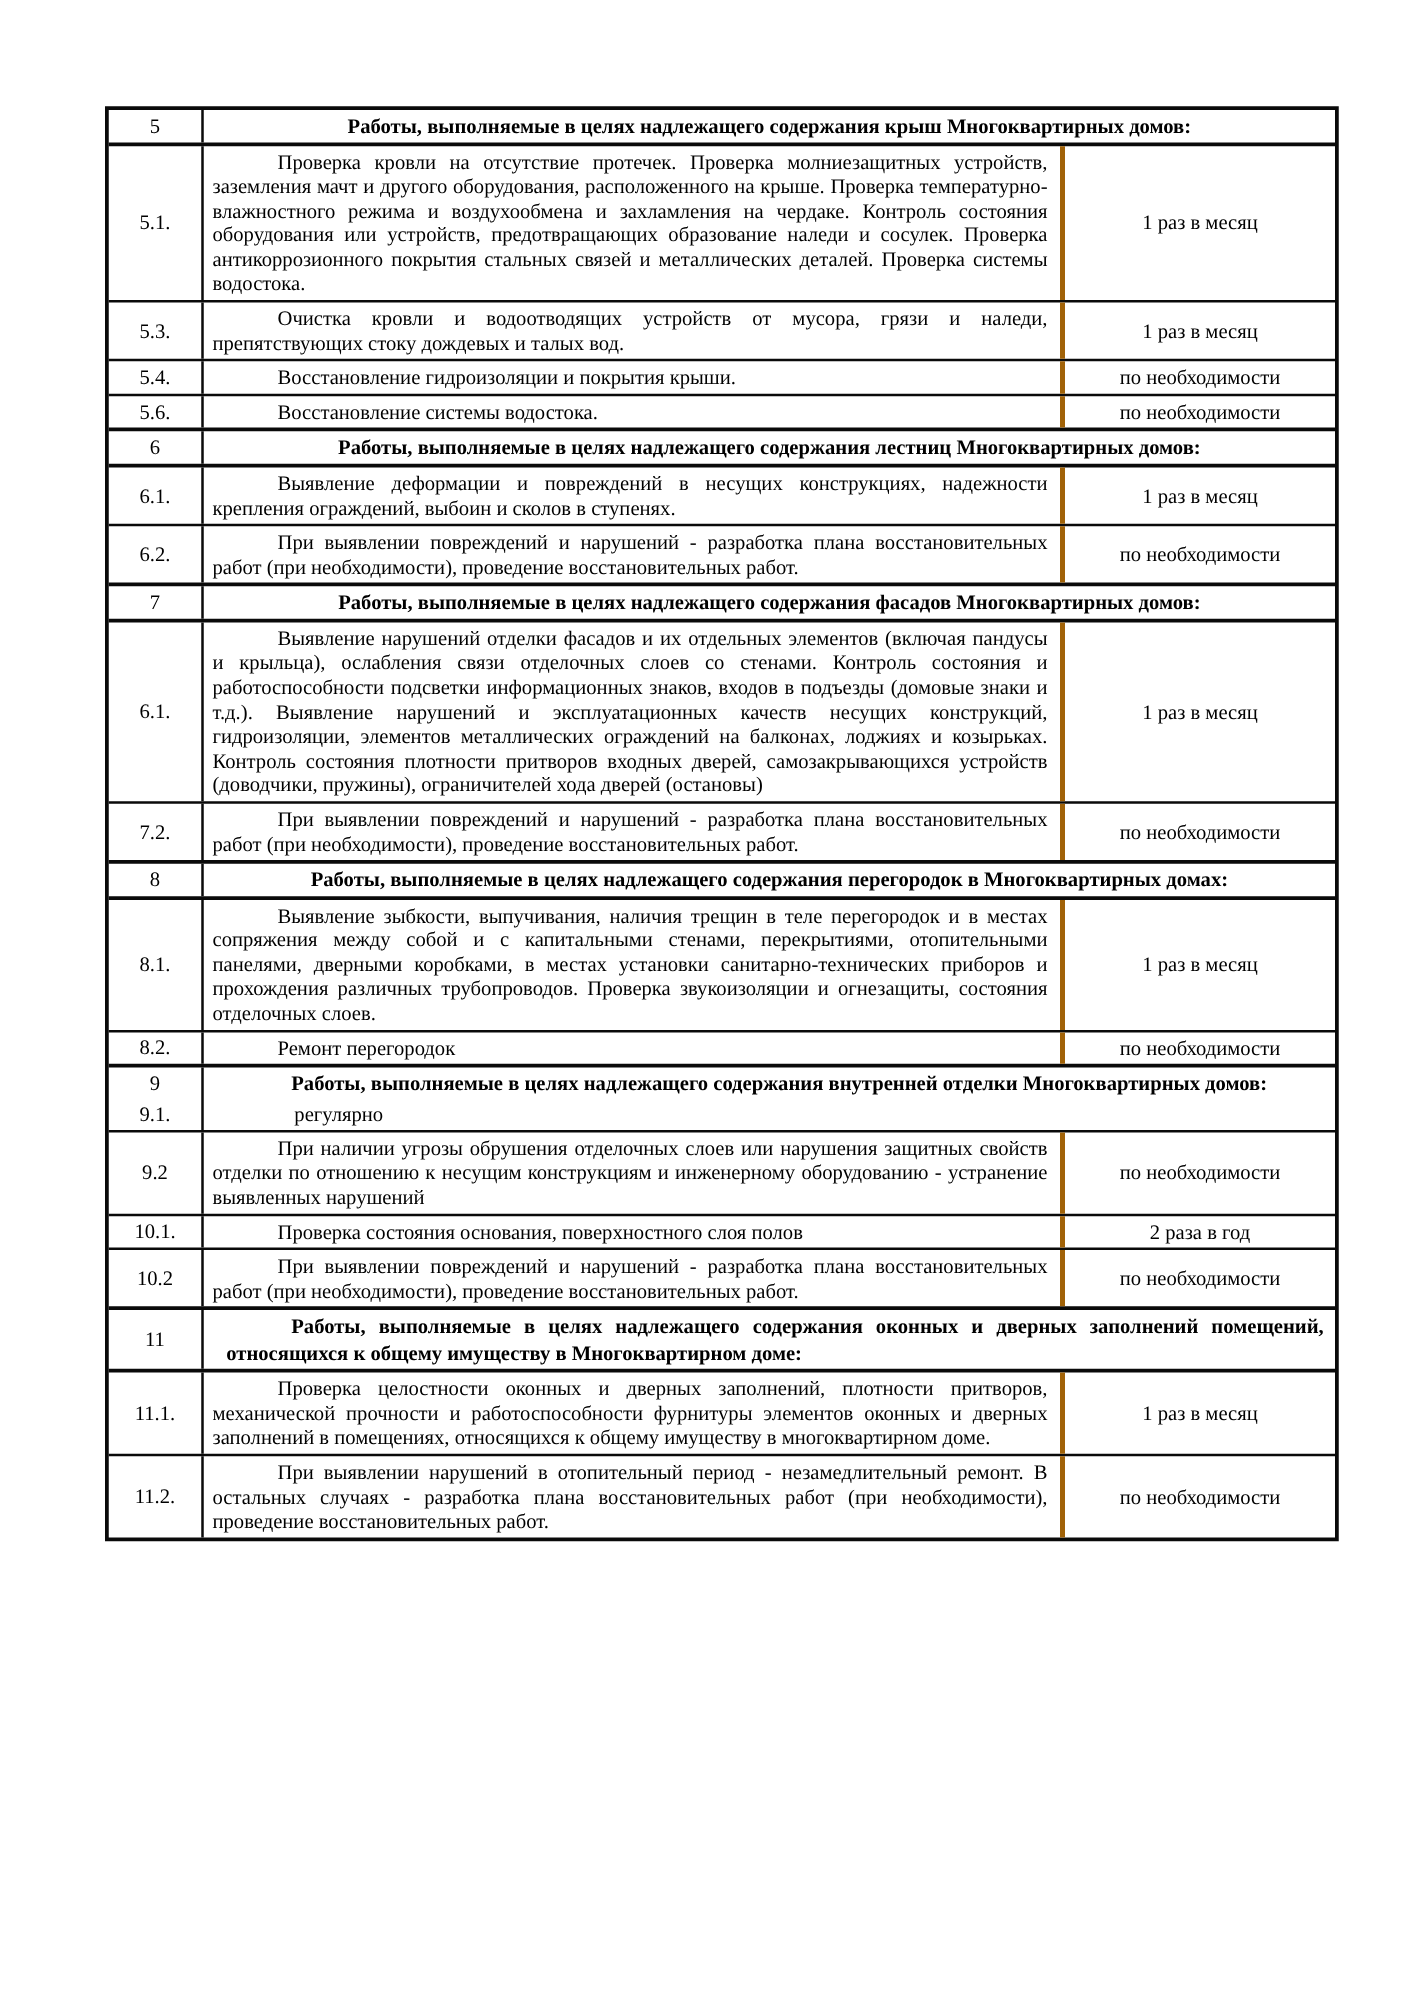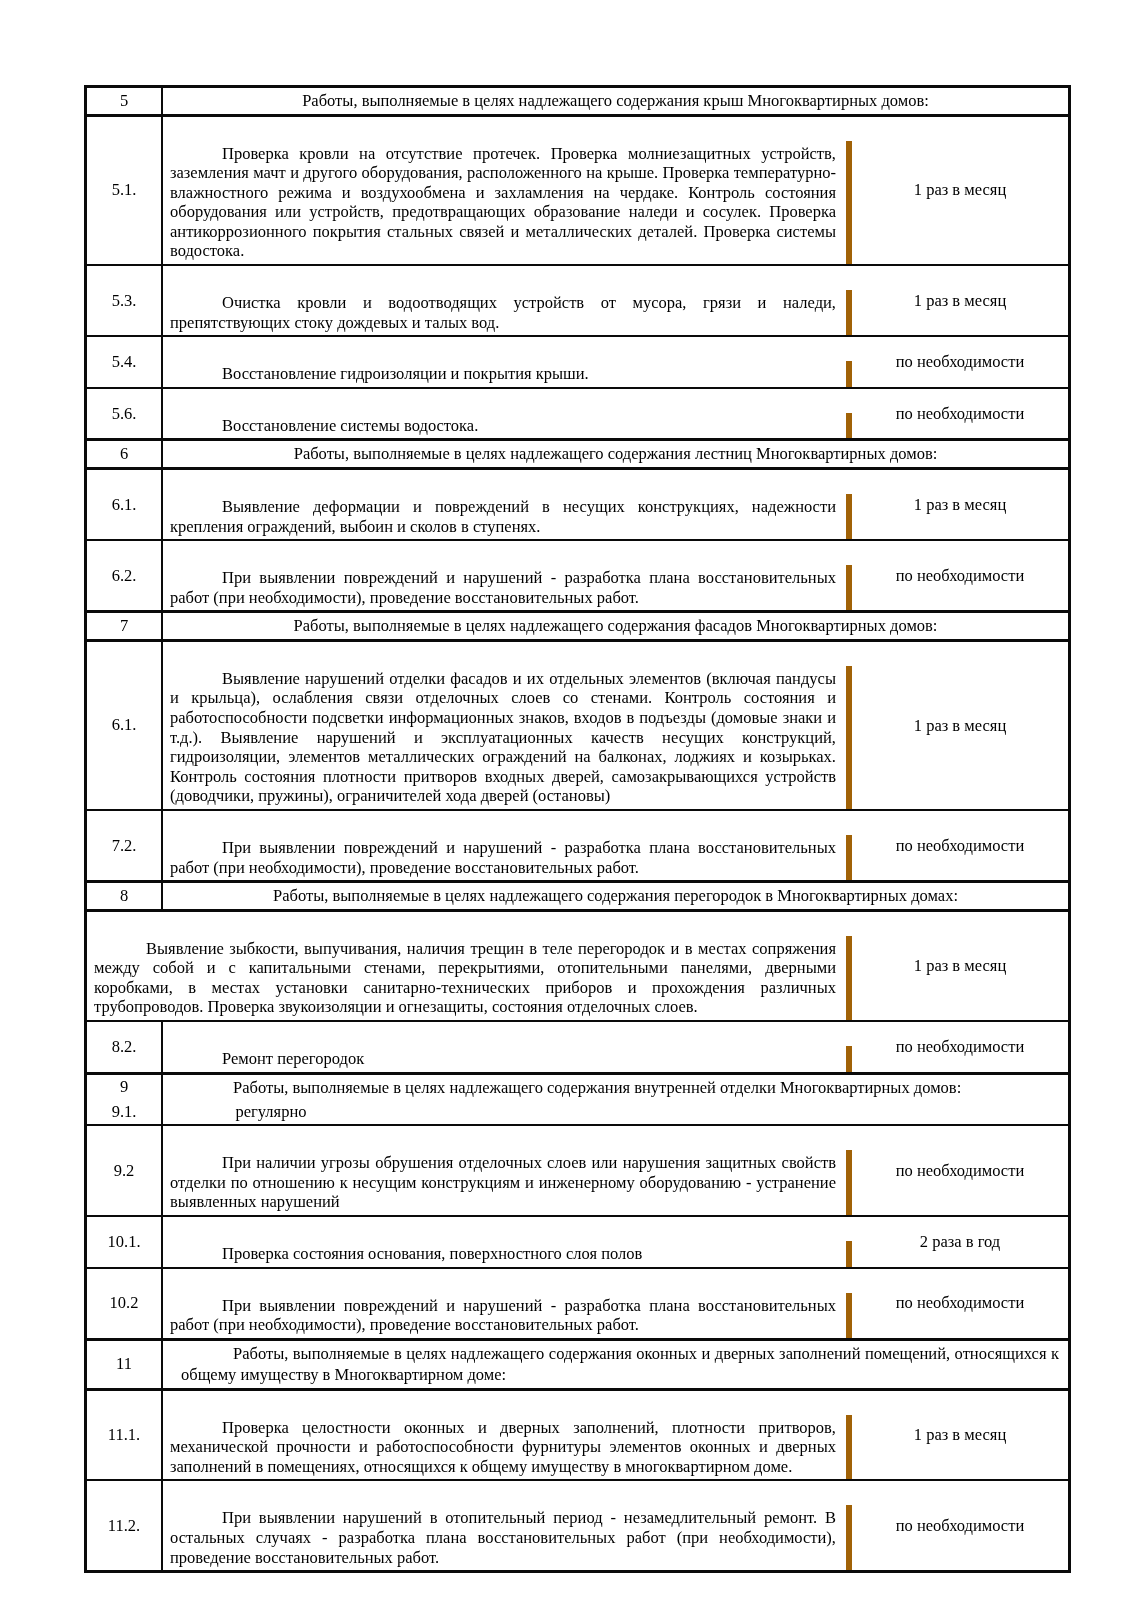--- a/index.html
+++ b/index.html
@@ -42,40 +42,39 @@
     flex: 0 0 76px;
     border-right: 2px solid #0a0a0a;
     display: flex;
     align-items: center;
     justify-content: center;
     text-align: center;
     padding: 2px 2px;
   }
   .desc {
     flex: 1 1 auto;
-    border-right: 6px solid #a16207;
+    border-right: 4px solid #a16207;
     padding: 3px 10px 3px 7px;
     text-align: justify;
     text-indent: 52px;
     line-height: 19.6px;
     min-width: 0;
-    margin-top: 24px;
   }
   .freq {
     flex: 0 0 216px;
     display: flex;
     align-items: center;
     justify-content: center;
     text-align: right;
     padding: 2px 6px;
     line-height: 19.6px;
   }
   .head {
     flex: 1 1 auto;
-    font-weight: 400;
+    font-weight: 700;
     padding: 2px 9px;
     line-height: 21.5px;
     min-width: 0;
   }
   .head.center { text-align: center; text-indent: 0; }
   .head.justify { text-align: justify; text-indent: 52px; padding-left: 18px; }
 </style>
 </head>
 <body>
 
@@ -135,20 +134,21 @@
       <div class="cell num">7.2.</div>
       <div class="cell desc">При выявлении повреждений и нарушений - разработка плана восстановительных работ (при необходимости), проведение восстановительных работ.</div>
       <div class="cell freq">по необходимости</div>
     </div>
 
     <div class="row section">
       <div class="cell num">8</div>
       <div class="cell head center">Работы, выполняемые в целях надлежащего содержания перегородок в Многоквартирных домах:</div>
     </div>
     <div class="row">
+      <div class="cell num">8.1.</div>
       <div class="cell desc">Выявление зыбкости, выпучивания, наличия трещин в теле перегородок и в местах сопряжения между собой и с капитальными стенами, перекрытиями, отопительными панелями, дверными коробками, в местах установки санитарно-технических приборов и прохождения различных трубопроводов. Проверка звукоизоляции и огнезащиты, состояния отделочных слоев.</div>
       <div class="cell freq">1 раз в месяц</div>
     </div>
     <div class="row">
       <div class="cell num">8.2.</div>
       <div class="cell desc">Ремонт перегородок</div>
       <div class="cell freq">по необходимости</div>
     </div>
 
     <div class="row section">

